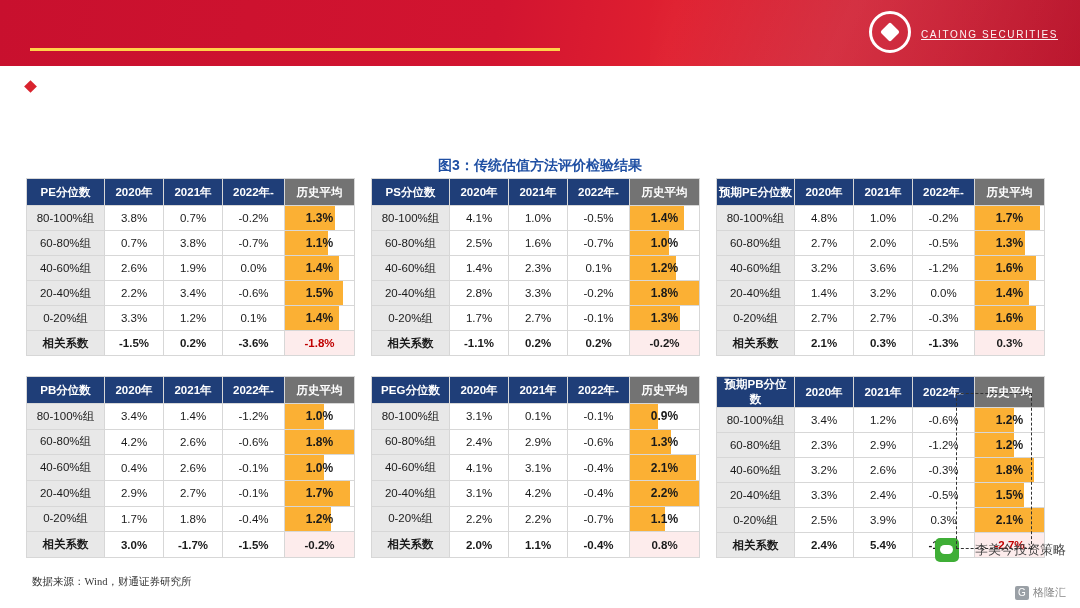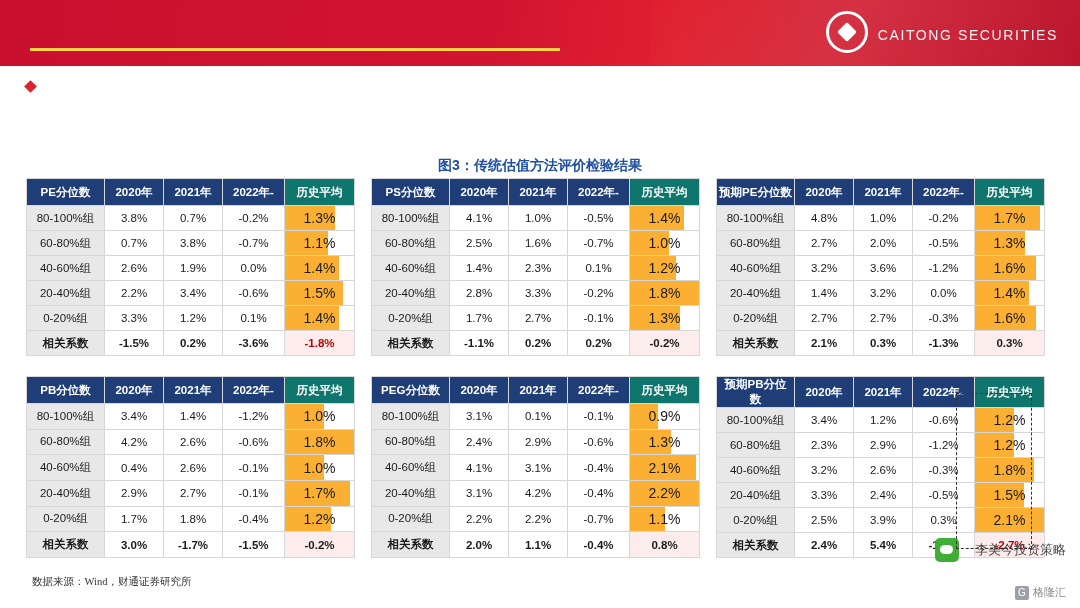--- a/index.html
+++ b/index.html
@@ -36,21 +36,21 @@
     width:42px; height:42px; border-radius:50%;
     border:3px solid #ffffff; position:relative; margin-right:10px;
   }
   .brand-mark:after{
     content:""; position:absolute; left:50%; top:50%;
     width:14px; height:14px; margin:-7px 0 0 -7px;
     background:#ffffff; border-radius:2px; transform:rotate(45deg);
   }
   .brand-text { color:#ffffff; line-height:1; }
   .brand-cn { font-size:25px; font-weight:bold; letter-spacing:2px; }
-  .brand-en { font-size:14px; letter-spacing:1.6px; margin-top:5px; opacity:.95; }
+  .brand-en { font-size:10px; letter-spacing:1.6px; margin-top:5px; opacity:.95;text-decoration:underline; }
 
   
   .bullets { position:absolute; left:26px; top:76px; width:1030px; }
   .bullet-row { display:flex; align-items:flex-start; margin-bottom:7px; }
   .diamond {
     width:9px; height:9px; background:#d9232e; transform:rotate(45deg);
     margin:6px 9px 0 0; flex:0 0 auto;
   }
   .bullet-text {
     font-size:13.5px; color:#1a1a1a; line-height:1.62;
@@ -68,36 +68,36 @@
 
   
   .tables { position:absolute; left:26px; top:178px; width:1032px; }
   .band { display:flex; gap:16px; }
   .band + .band { margin-top:20px; }
   .tbl { border-collapse:collapse; table-layout:fixed; }
   .tbl td, .tbl th { border:1px solid #d7d7d7; height:25px; font-size:11.5px;
     text-align:center; color:#1a1a1a; font-weight:normal; padding:0 2px;
     font-family:"Liberation Sans", sans-serif; }
   .tbl thead th { background:#1f3e78; color:#ffffff; font-weight:bold; font-size:11.5px; height:27px; }
-  .tbl thead th.avg { background:#0f766e; }
+  .tbl thead th.avg { background:#737373; }
   .tbl tbody td.lbl { background:#e8e8e8; font-weight:normal; }
   .tbl tbody tr.corr td { font-weight:bold; }
   .tbl tbody tr.corr td.lbl { background:#e8e8e8; }
   .tbl tbody tr.corr td.avgcell { background:#fdecec; color:#c00000; }
   .tbl tbody tr.corr td.avgcell.neutral { background:#fdecec; color:#1a1a1a; }
   .avgcell { background:#ffffff; }
 
   td.avgcell.bar { padding:0; position:relative; }
   td.avgcell .fill {
     position:absolute; left:0; top:0; bottom:0; background:#fbb034;
   }
   td.avgcell .val {
     position:absolute; left:0; right:0; top:0; bottom:0;
     display:flex; align-items:center; justify-content:center;
-    font-size:14px; color:#1a1a1a;
+    font-size:12px; color:#1a1a1a;font-weight:bold;
   }
 
   .dashbox {
     position:absolute; border:1.5px dashed #333; pointer-events:none;
   }
 
   
   .source {
     position:absolute; left:32px; top:575px; font-size:10.5px; color:#333;
     font-family:"Liberation Serif", serif;

